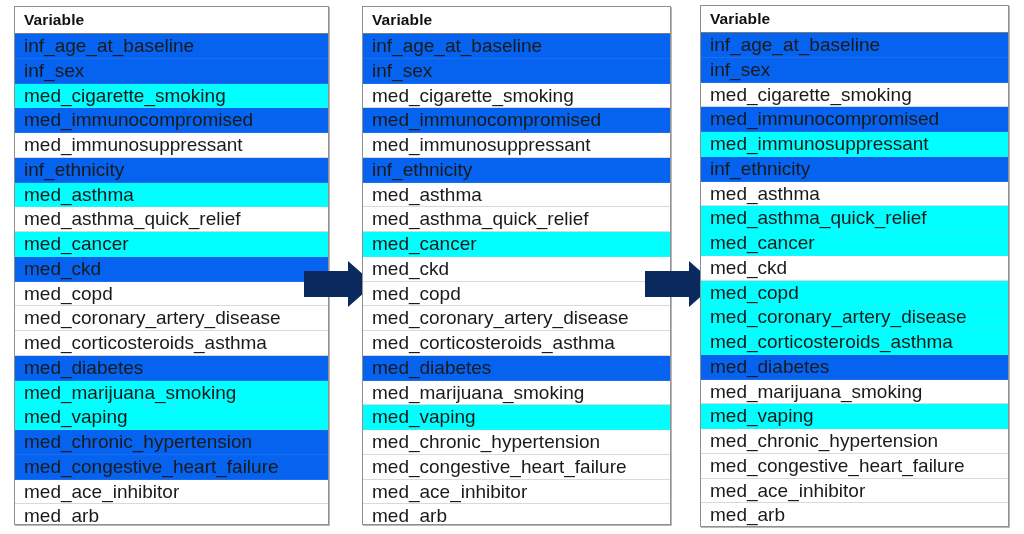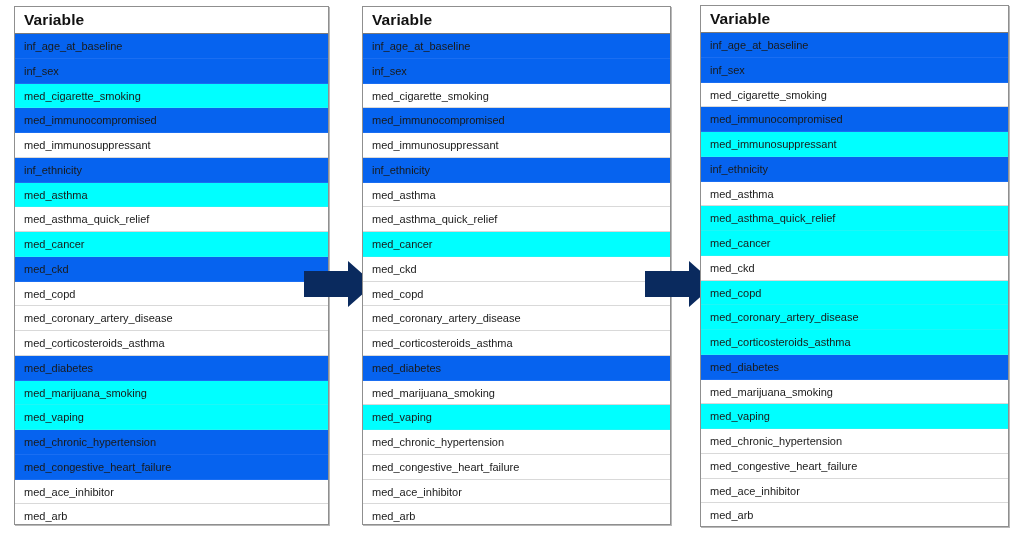--- a/index.html
+++ b/index.html
@@ -48,21 +48,21 @@
 
   .var-table .tbody {
     display: block;
   }
 
   .var-row {
     box-sizing: border-box;
     height: 24.75px;
     line-height: 24.0px;
     padding: 0 0 0 9px;
-    font-size: 11px;
+    font-size: 19px;
     color: #1a1a1a;
     border-bottom: 1px solid #d9d9d9;
     white-space: nowrap;
     overflow: hidden;
     background: #ffffff;
   }
   .var-row:last-child {
     border-bottom: none;
   }
 

